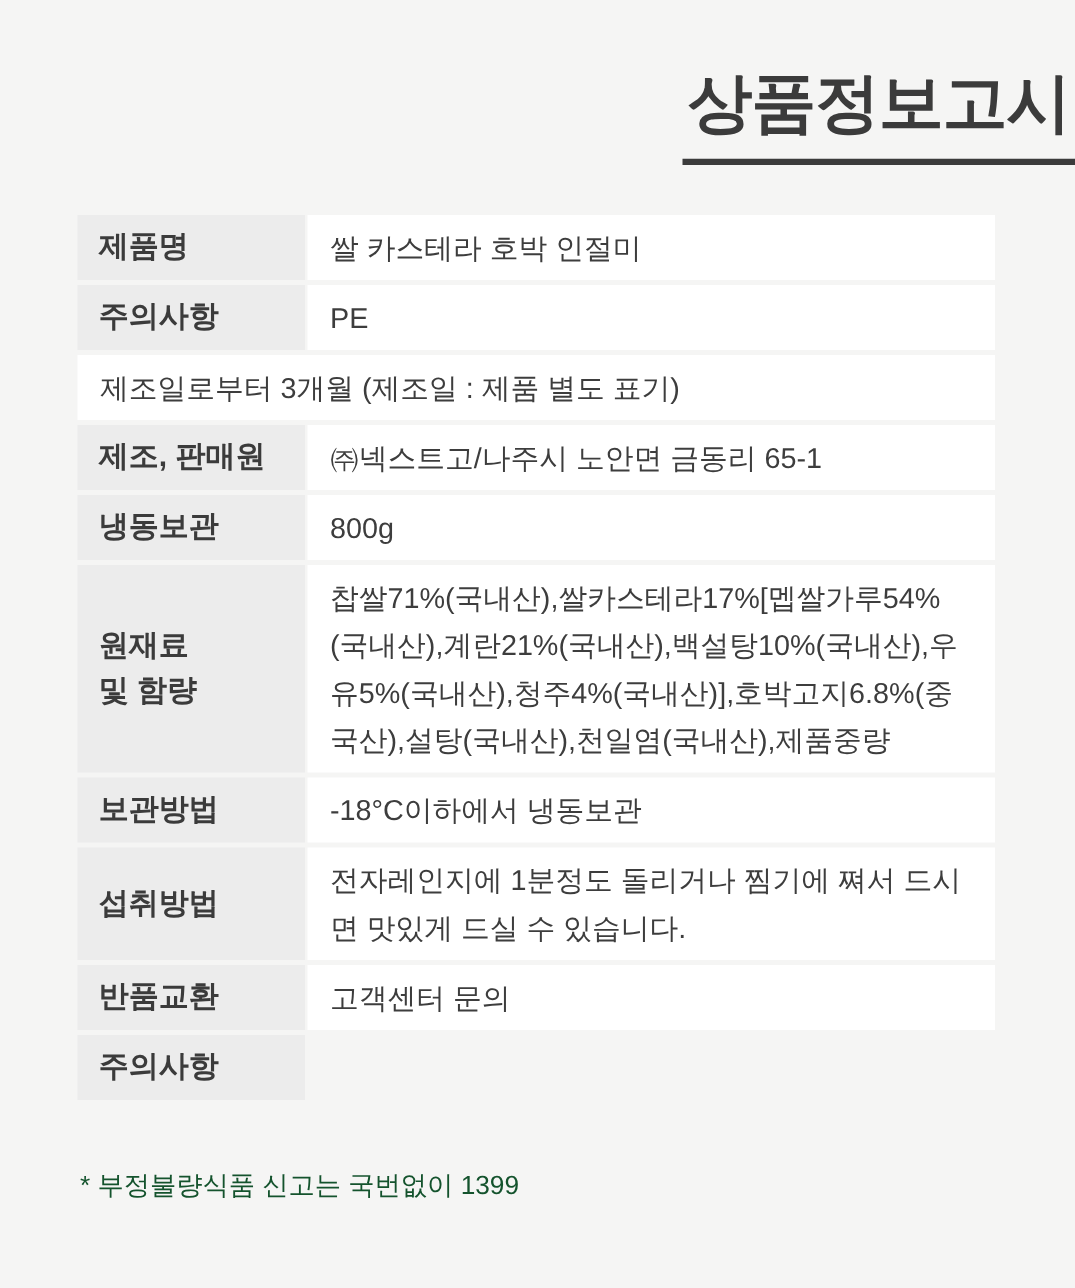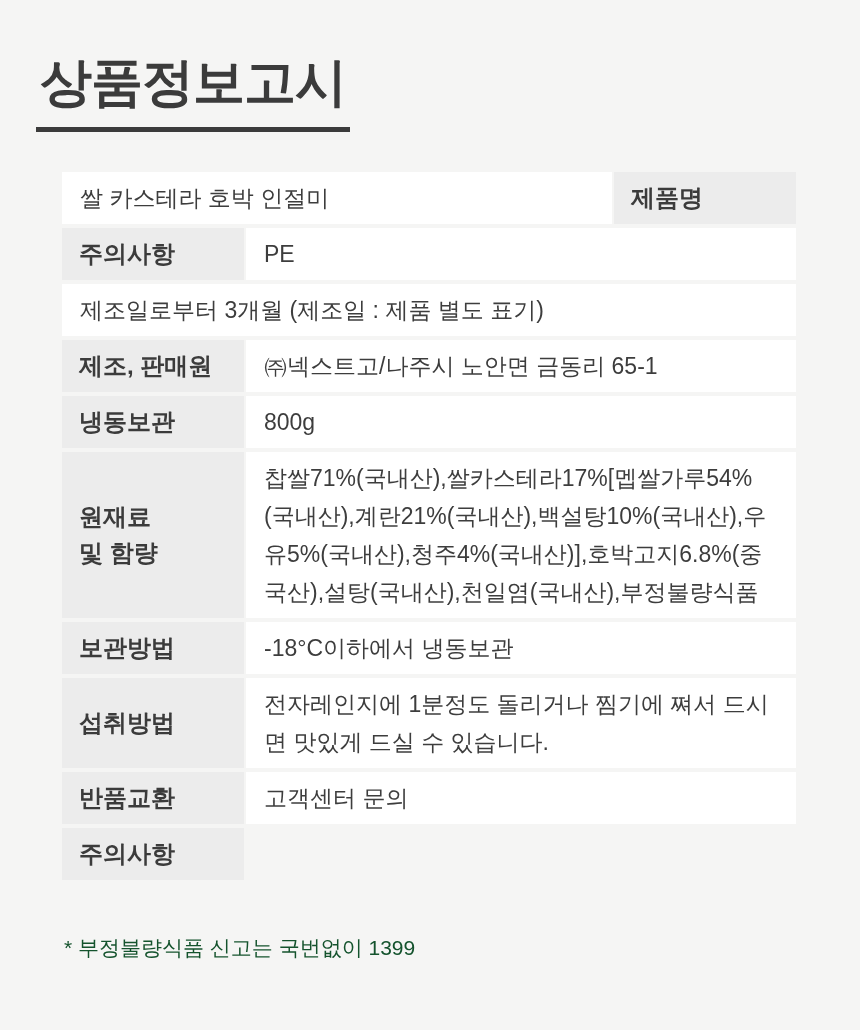--- a/index.html
+++ b/index.html
@@ -12,21 +12,21 @@
     color: #3d3d3d;
     overflow: hidden;
   }
   .page {
     position: relative;
     width: 860px;
     height: 1030px;
     padding-top: 48px;
   }
   .title-wrap {
-    text-align: left;
+    text-align: right;
     margin-bottom: 40px;
     padding-left: 36px;
   }
   .page-title {
     display: inline-block;
     font-size: 52px;
     font-weight: 700;
     letter-spacing: -1px;
     color: #3b3b3b;
     padding: 0 4px 9px 4px;
@@ -79,22 +79,22 @@
 
 <div class="page">
 
   <div class="title-wrap">
     <h1 class="page-title">상품정보고시</h1>
   </div>
 
   <div class="info-table">
 
     <div class="row">
+      <div class="cell label">제품명</div>
       <div class="cell value">쌀 카스테라 호박 인절미</div>
-      <div class="cell label">제품명</div>
     </div>
 
     <div class="row">
       <div class="cell label">주의사항</div>
       <div class="cell value">PE</div>
     </div>
 
     <div class="row">
       <div class="cell value">제조일로부터 3개월 (제조일 : 제품 별도 표기)</div>
     </div>
@@ -105,21 +105,21 @@
     </div>
 
     <div class="row">
       <div class="cell label">냉동보관</div>
       <div class="cell value">800g</div>
     </div>
 
     <div class="row">
       <div class="cell label">원재료
 및 함량</div>
-      <div class="cell value">찹쌀71%(국내산),쌀카스테라17%[멥쌀가루54%(국내산),계란21%(국내산),백설탕10%(국내산),우유5%(국내산),청주4%(국내산)],호박고지6.8%(중국산),설탕(국내산),천일염(국내산),부정불량식품</div>
+      <div class="cell value">찹쌀71%(국내산),쌀카스테라17%[멥쌀가루54%(국내산),계란21%(국내산),백설탕10%(국내산),우유5%(국내산),청주4%(국내산)],호박고지6.8%(중국산),설탕(국내산),천일염(국내산),제품중량</div>
     </div>
 
     <div class="row">
       <div class="cell label">보관방법</div>
       <div class="cell value">-18°C이하에서 냉동보관</div>
     </div>
 
     <div class="row">
       <div class="cell label">섭취방법</div>
       <div class="cell value">전자레인지에 1분정도 돌리거나 찜기에 쪄서 드시면 맛있게 드실 수 있습니다.</div>

